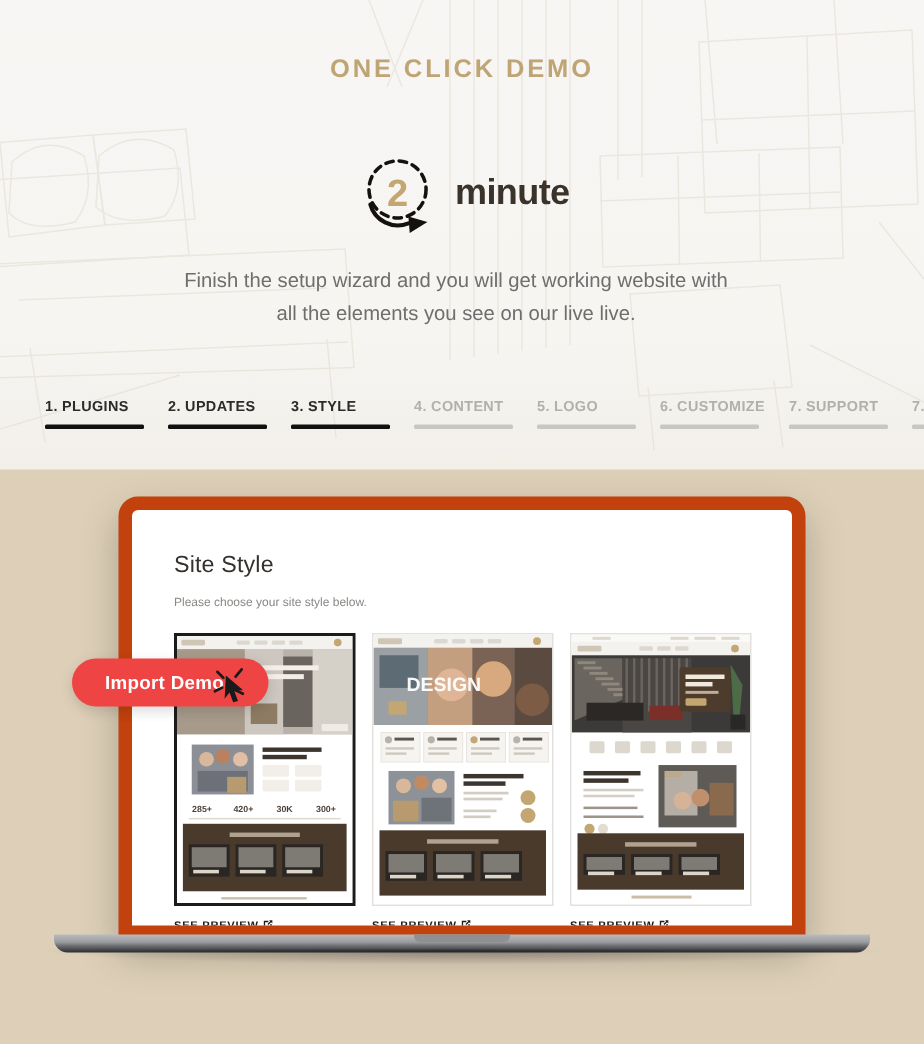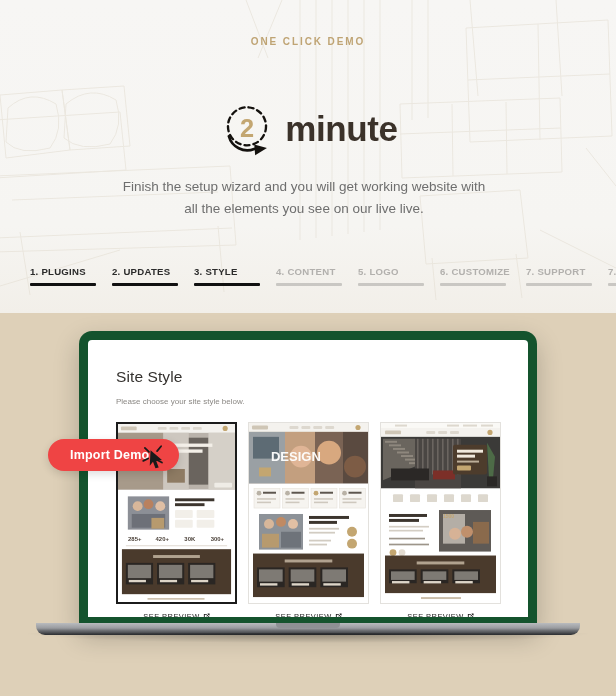--- a/index.html
+++ b/index.html
@@ -14,38 +14,38 @@
   #hero {
     position:absolute; left:0; top:0; width:616px; height:313px;
     background:linear-gradient(#f7f6f4 0%, #f6f5f2 72%, #f2efe9 100%);
     overflow:hidden;
   }
   #hero-sketch { position:absolute; inset:0; opacity:.55; }
 
   #eyebrow {
     position:absolute; left:0; top:36px; width:616px;
     text-align:center;
-    font-size:10px; font-weight:bold; letter-spacing:1.9px;
+    font-size:17px; font-weight:bold; letter-spacing:1.9px;
     color:#bfa474;
   }
 
   #headline {
     position:absolute; left:0; top:58px; width:616px;
     text-align:center;
     font-size:35px; font-weight:bold; letter-spacing:-.4px;
     color:#3b322a; line-height:1.18;
   }
 
   #headline-row2 {
     position:absolute; left:0; top:100px; width:616px;
     display:flex; align-items:center; justify-content:center; gap:9px;
   }
   #clock-icon { width:58px; height:58px; display:block; }
   #minute-word {
-    font-size:35px; font-weight:bold; letter-spacing:-.4px; color:#3b322a;
+    font-size:24px; font-weight:bold; letter-spacing:-.4px; color:#3b322a;
   }
 
   #subtext {
     position:absolute; left:0; top:176px; width:608px;
     text-align:center;
     font-size:13.5px; color:#6e6e6e; line-height:1.65;
   }
 
   
   #steps {
@@ -61,21 +61,21 @@
   .step.todo .step-label { color:#b2b0ad; }
   .step-bar { height:3px; margin-top:6px; width:66px; border-radius:1px; }
   .step.done .step-bar { background:#111111; }
   .step.todo .step-bar { background:#c9c7c3; }
 
   
   #laptop { position:absolute; left:0; top:313px; width:616px; height:383px; }
 
   #lid {
     position:absolute; left:79px; top:18px; width:458px; height:296px;
-    background:#14532d;
+    background:#c2410c;
     border-radius:13px 13px 3px 3px;
     padding:9px 9px 10px 9px;
     box-shadow:0 10px 26px rgba(0,0,0,.22);
   }
   #screen {
     width:100%; height:100%;
     background:#ffffff;
     border-radius:4px 4px 0 0;
     overflow:hidden;
     position:relative;
@@ -103,22 +103,22 @@
   .card-frame {
     height:182px; overflow:hidden; background:#fff;
     border:1px solid #e3e1dd;
     text-decoration:underline;
   }
   .card.selected .card-frame { border:2px solid #1b1b1b; }
   .thumb { width:100%; height:100%; display:block; }
 
   .see-preview {
     margin-top:8px; text-align:center;
-    font-size:7.4px; font-weight:normal; letter-spacing:.5px; color:#1e1e1e;
-    display:flex; align-items:center; justify-content:center; gap:3px;
+    font-size:7.4px; font-weight:bold; letter-spacing:.5px; color:#1e1e1e;
+    display:flex; align-items:center; justify-content:flex-start; gap:3px;
   }
   .ext-icon { width:7px; height:7px; display:block; }
 
   
   #import-demo {
     position:absolute; left:48px; top:439px;
     background:#ef4444;
     color:#ffffff;
     border-radius:22px;
     padding:9px 30px 9px 22px;

